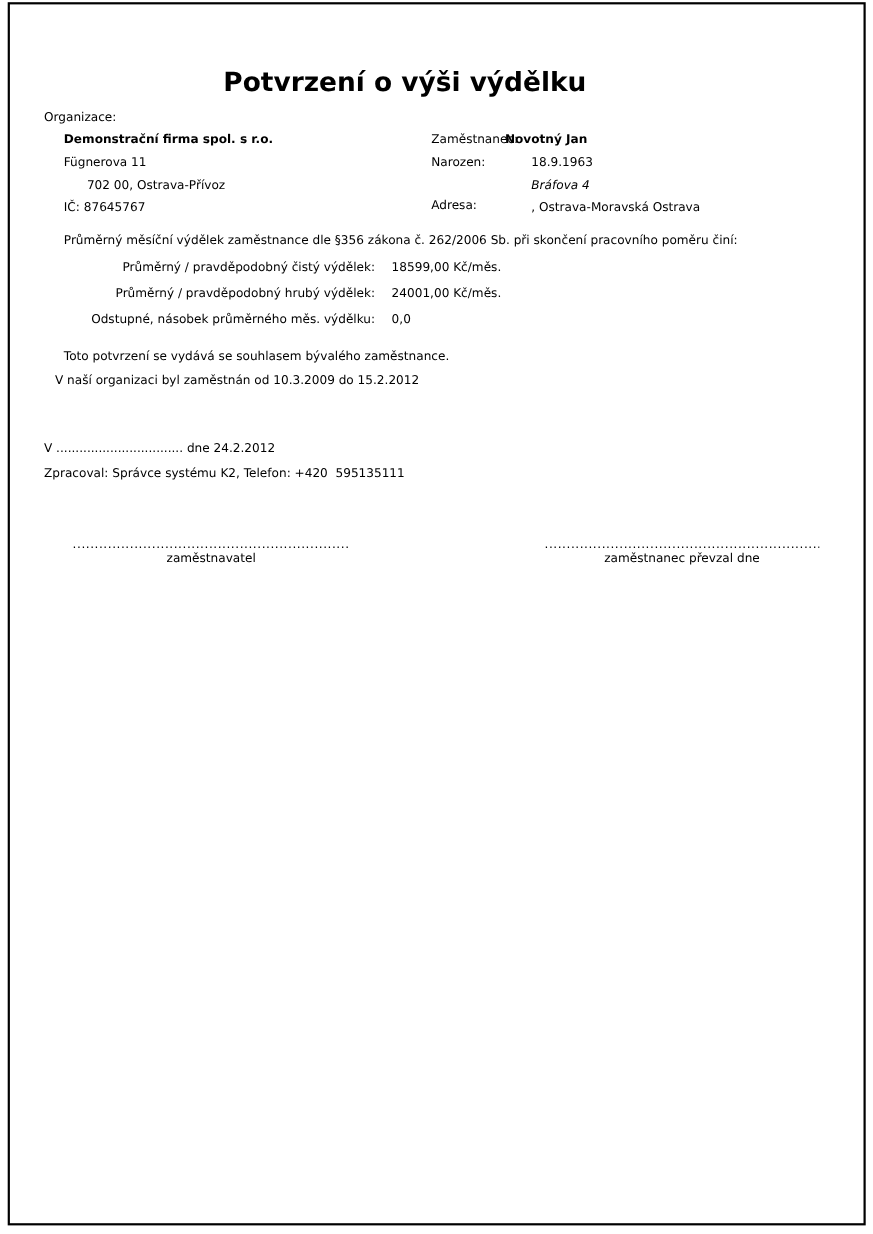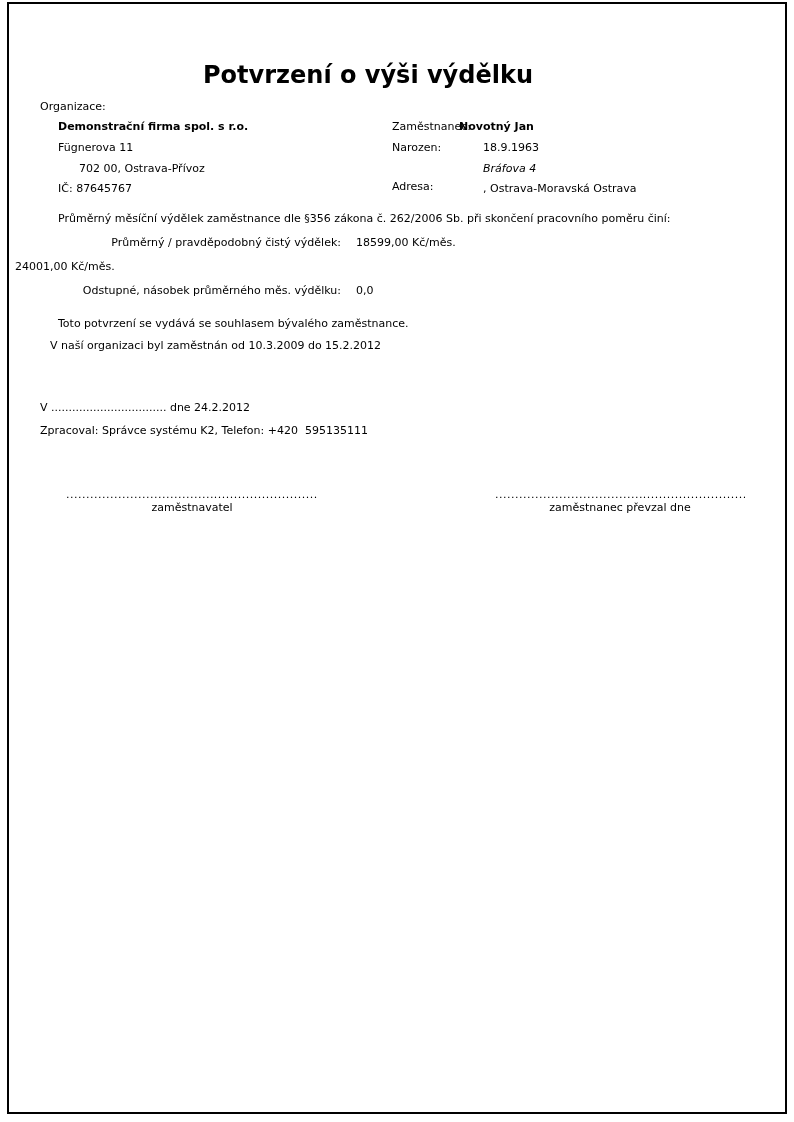--- a/index.html
+++ b/index.html
@@ -100,20 +100,21 @@
 <div class="line" style="left:483px; top:162px;font-style:italic;">Bráfova 4</div>
 <div class="line" style="left:483px; top:182px;">, Ostrava-Moravská Ostrava</div>
 
 <div class="line" style="left:58px; top:212px;">Průměrný měsíční výdělek zaměstnance dle §356 zákona č. 262/2006 Sb. při skončení pracovního poměru činí:</div>
 
 <div class="earn-row" style="top:236px;">
   <span class="earn-label">Průměrný / pravděpodobný čistý výdělek:</span>
   <span class="earn-value">18599,00 Kč/měs.</span>
 </div>
 <div class="earn-row" style="top:260px;">
+  <span class="earn-label">Průměrný / pravděpodobný hrubý výdělek:</span>
   <span class="earn-value">24001,00 Kč/měs.</span>
 </div>
 <div class="earn-row" style="top:284px;">
   <span class="earn-label">Odstupné, násobek průměrného měs. výdělku:</span>
   <span class="earn-value">0,0</span>
 </div>
 
 <div class="line" style="left:58px; top:317px;">Toto potvrzení se vydává se souhlasem bývalého zaměstnance.</div>
 <div class="line" style="left:50px; top:339px;">V naší organizaci byl zaměstnán od 10.3.2009 do 15.2.2012</div>
 

